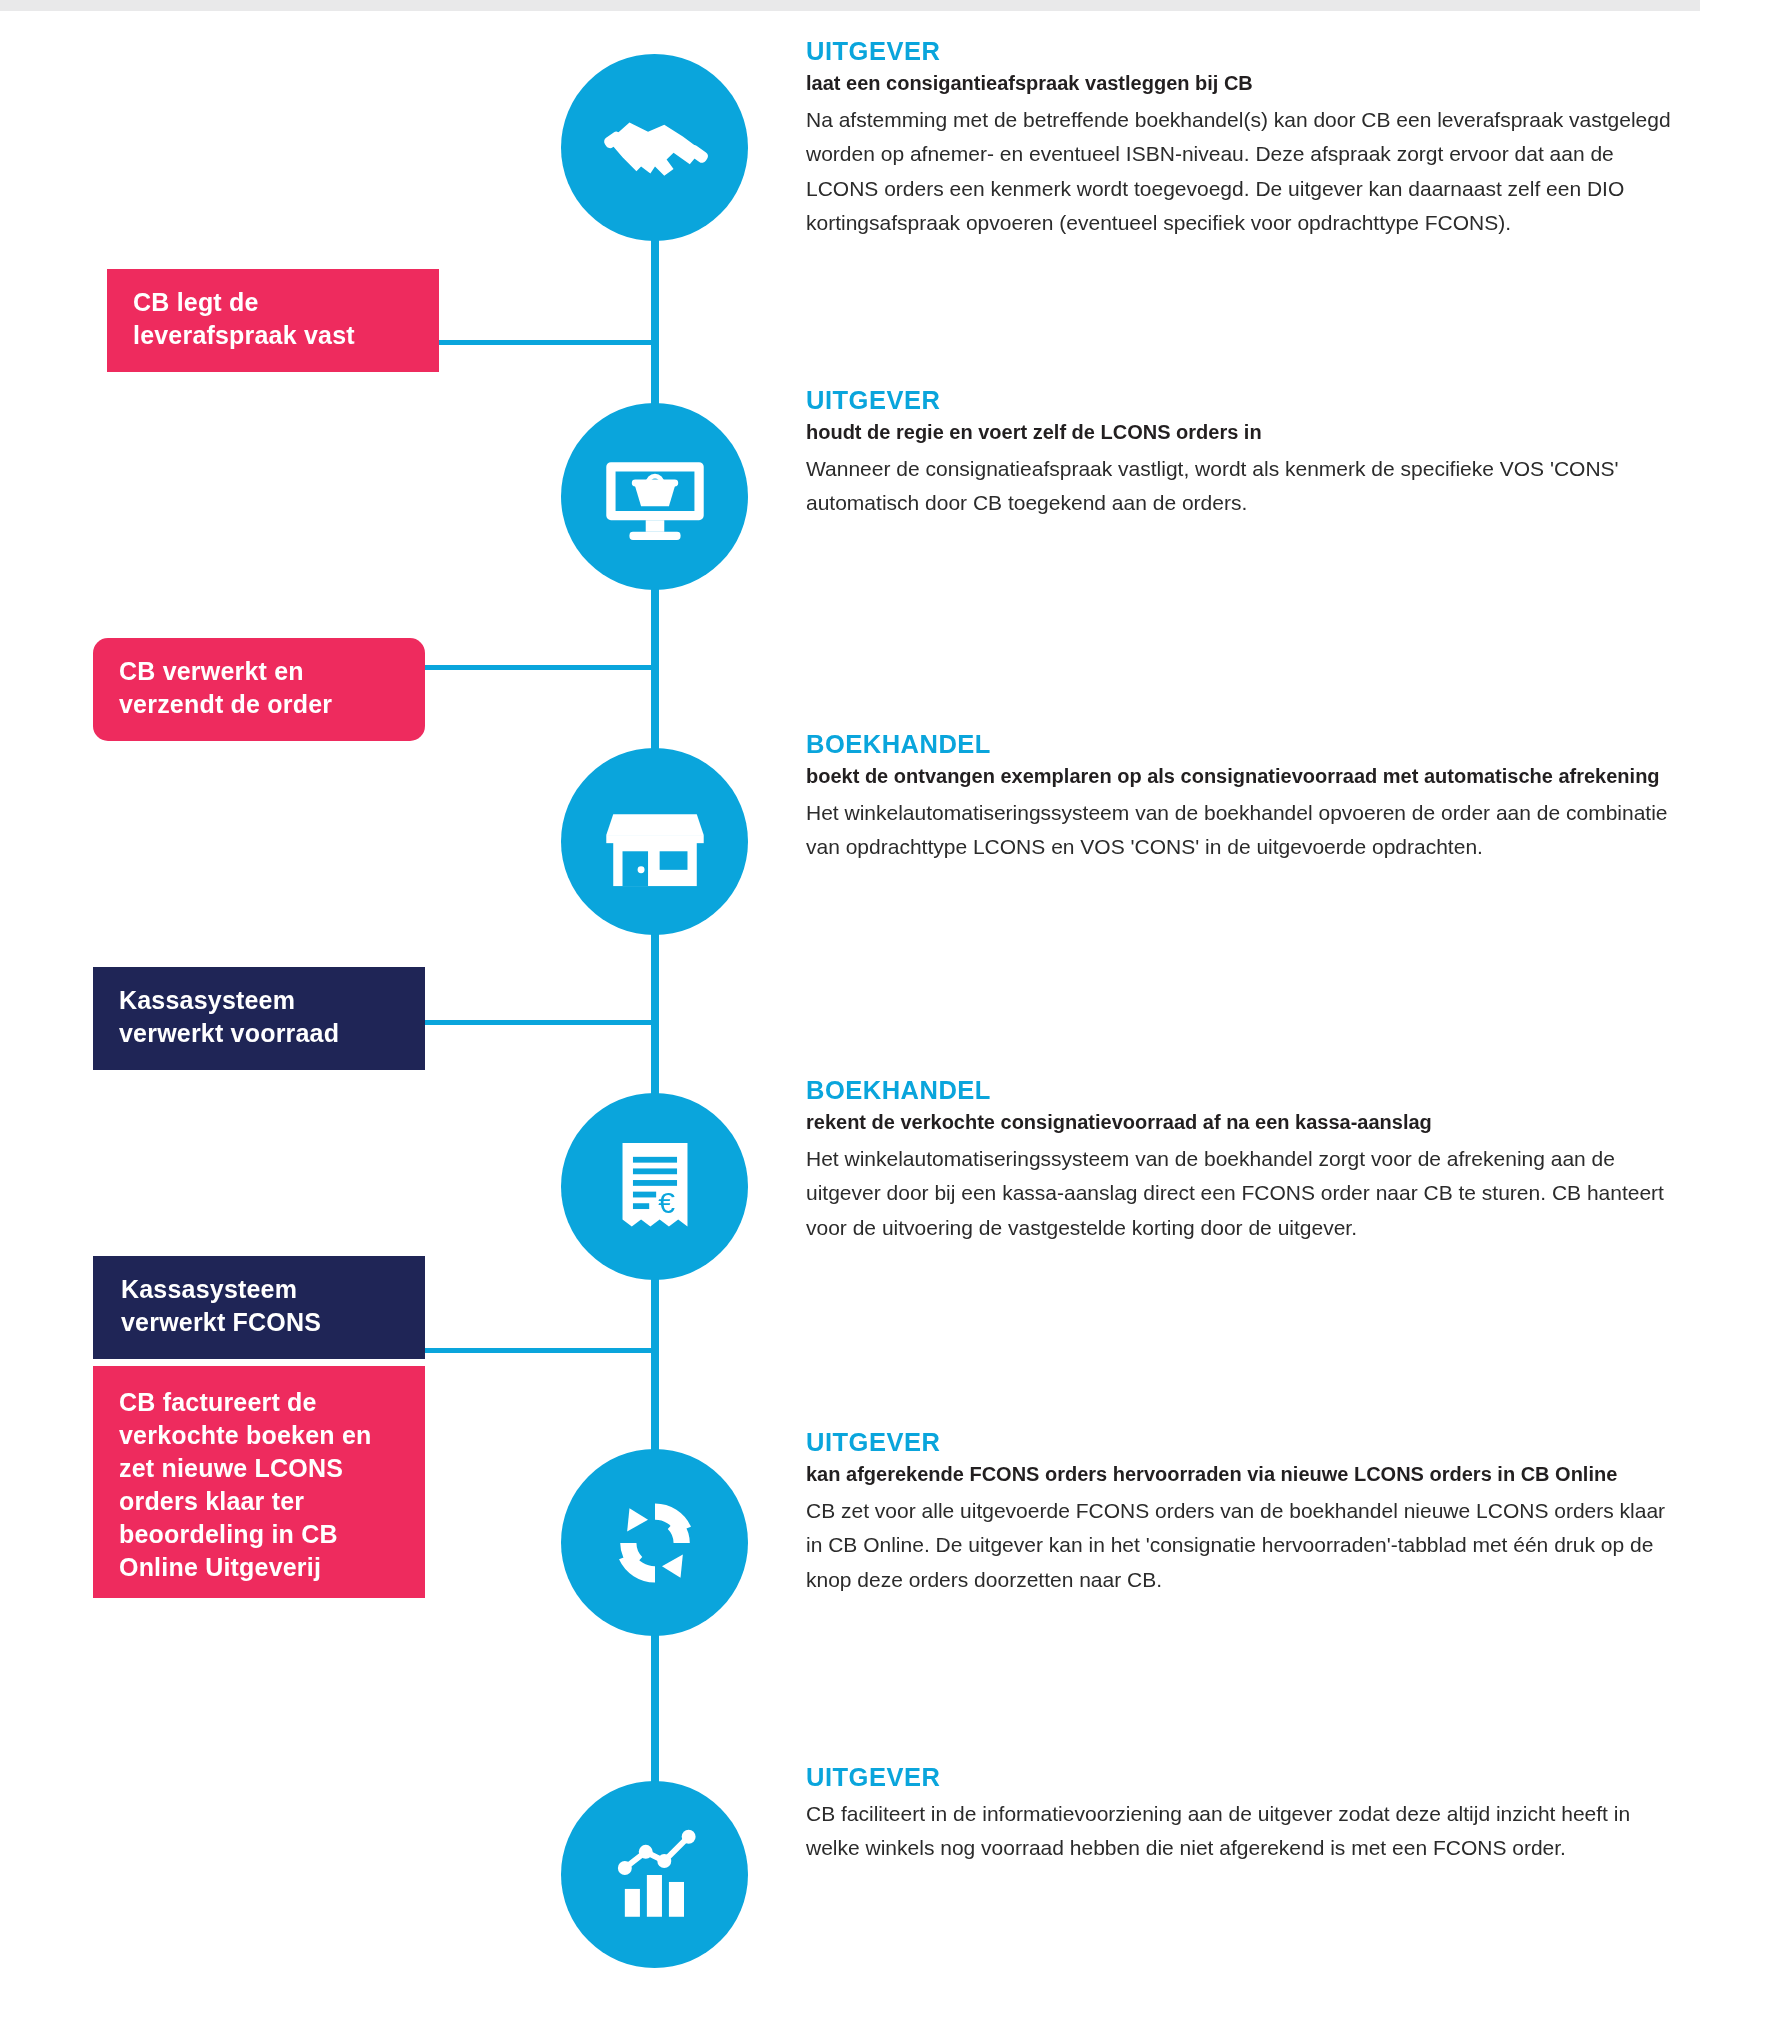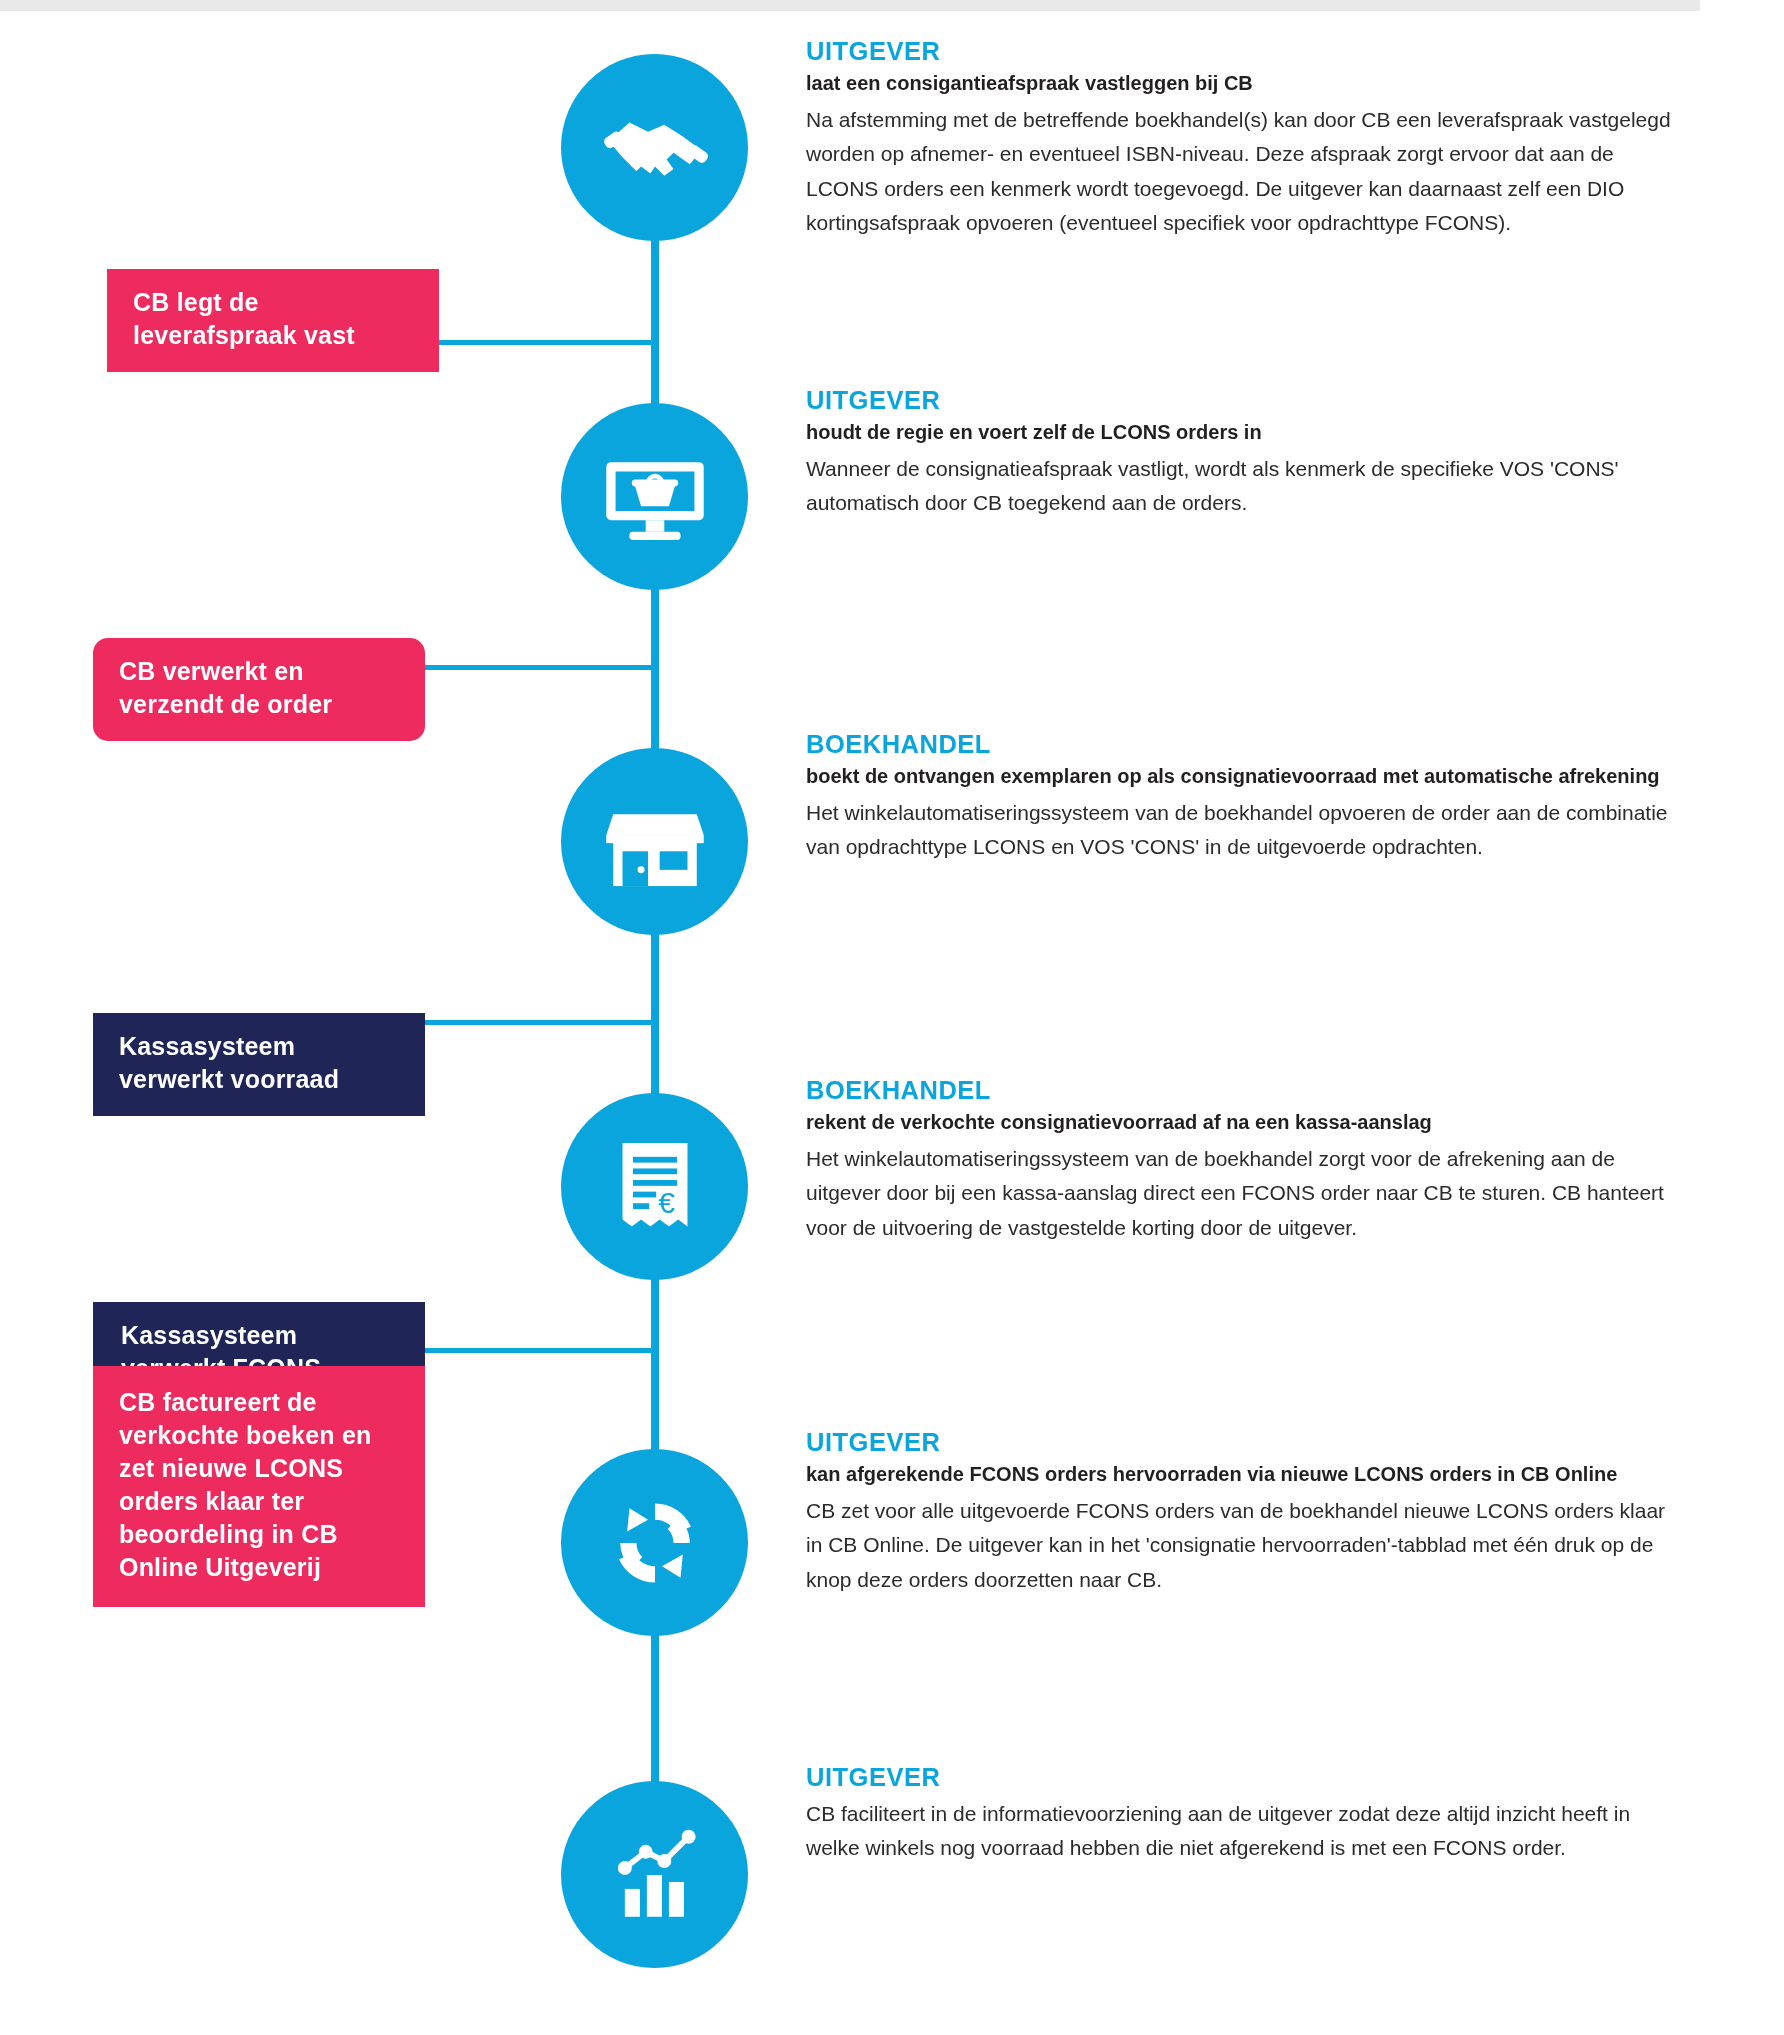--- a/index.html
+++ b/index.html
@@ -80,21 +80,21 @@
     padding: 17px 23px 20px 26px;
     box-sizing: border-box;
     color: #ffffff;
     font-size: 25px;
     font-weight: bold;
     line-height: 1.32;
     letter-spacing: 0.2px;
     z-index: 2;
   }
   .tag-pink { background: #ee2b5e; }
-  .tag-navy { background: #1f2556; margin-top: 46px; }
+  .tag-navy { background: #1f2556; }
 
   
   .step {
     position: absolute;
     left: 806px;
     width: 865px;
   }
   .step .role {
     color: #0aa5dc;
     font-size: 25.5px;
@@ -141,21 +141,21 @@
   </div>
 
   <div class="tagbox tag-navy" style="top:967px;">
     <span>Kassasysteem verwerkt voorraad</span>
   </div>
 
   <div class="tagbox tag-navy" style="top:1256px;padding-left:28px;">
     <span>Kassasysteem verwerkt FCONS</span>
   </div>
 
-  <div class="tagbox tag-pink" style="top:1366px; padding-top:20px; padding-bottom:23px;">
+  <div class="tagbox tag-pink" style="top:1366px; padding-top:20px; padding-bottom:14px;">
     <span>CB factureert de verkochte boeken en zet nieuwe LCONS orders klaar ter beoordeling in CB Online Uitgeverij</span>
   </div>
 
   <div class="node" style="top:54px;">
     <svg width="116" height="116" viewBox="0 0 100 100" aria-hidden="true">
       <g fill="#ffffff">
         <path d="M10 44 L28 28 L44 36 L58 30 L74 40 L90 52 L80 64 L66 54 L60 60 L66 68 L58 74 L50 66 L46 72 L38 66 L34 70 L22 58 Z"></path>
         <rect x="6" y="38" width="16" height="10" rx="4" transform="rotate(-35 14 43)"></rect>
         <rect x="78" y="50" width="18" height="10" rx="4" transform="rotate(35 87 55)"></rect>
       </g>

